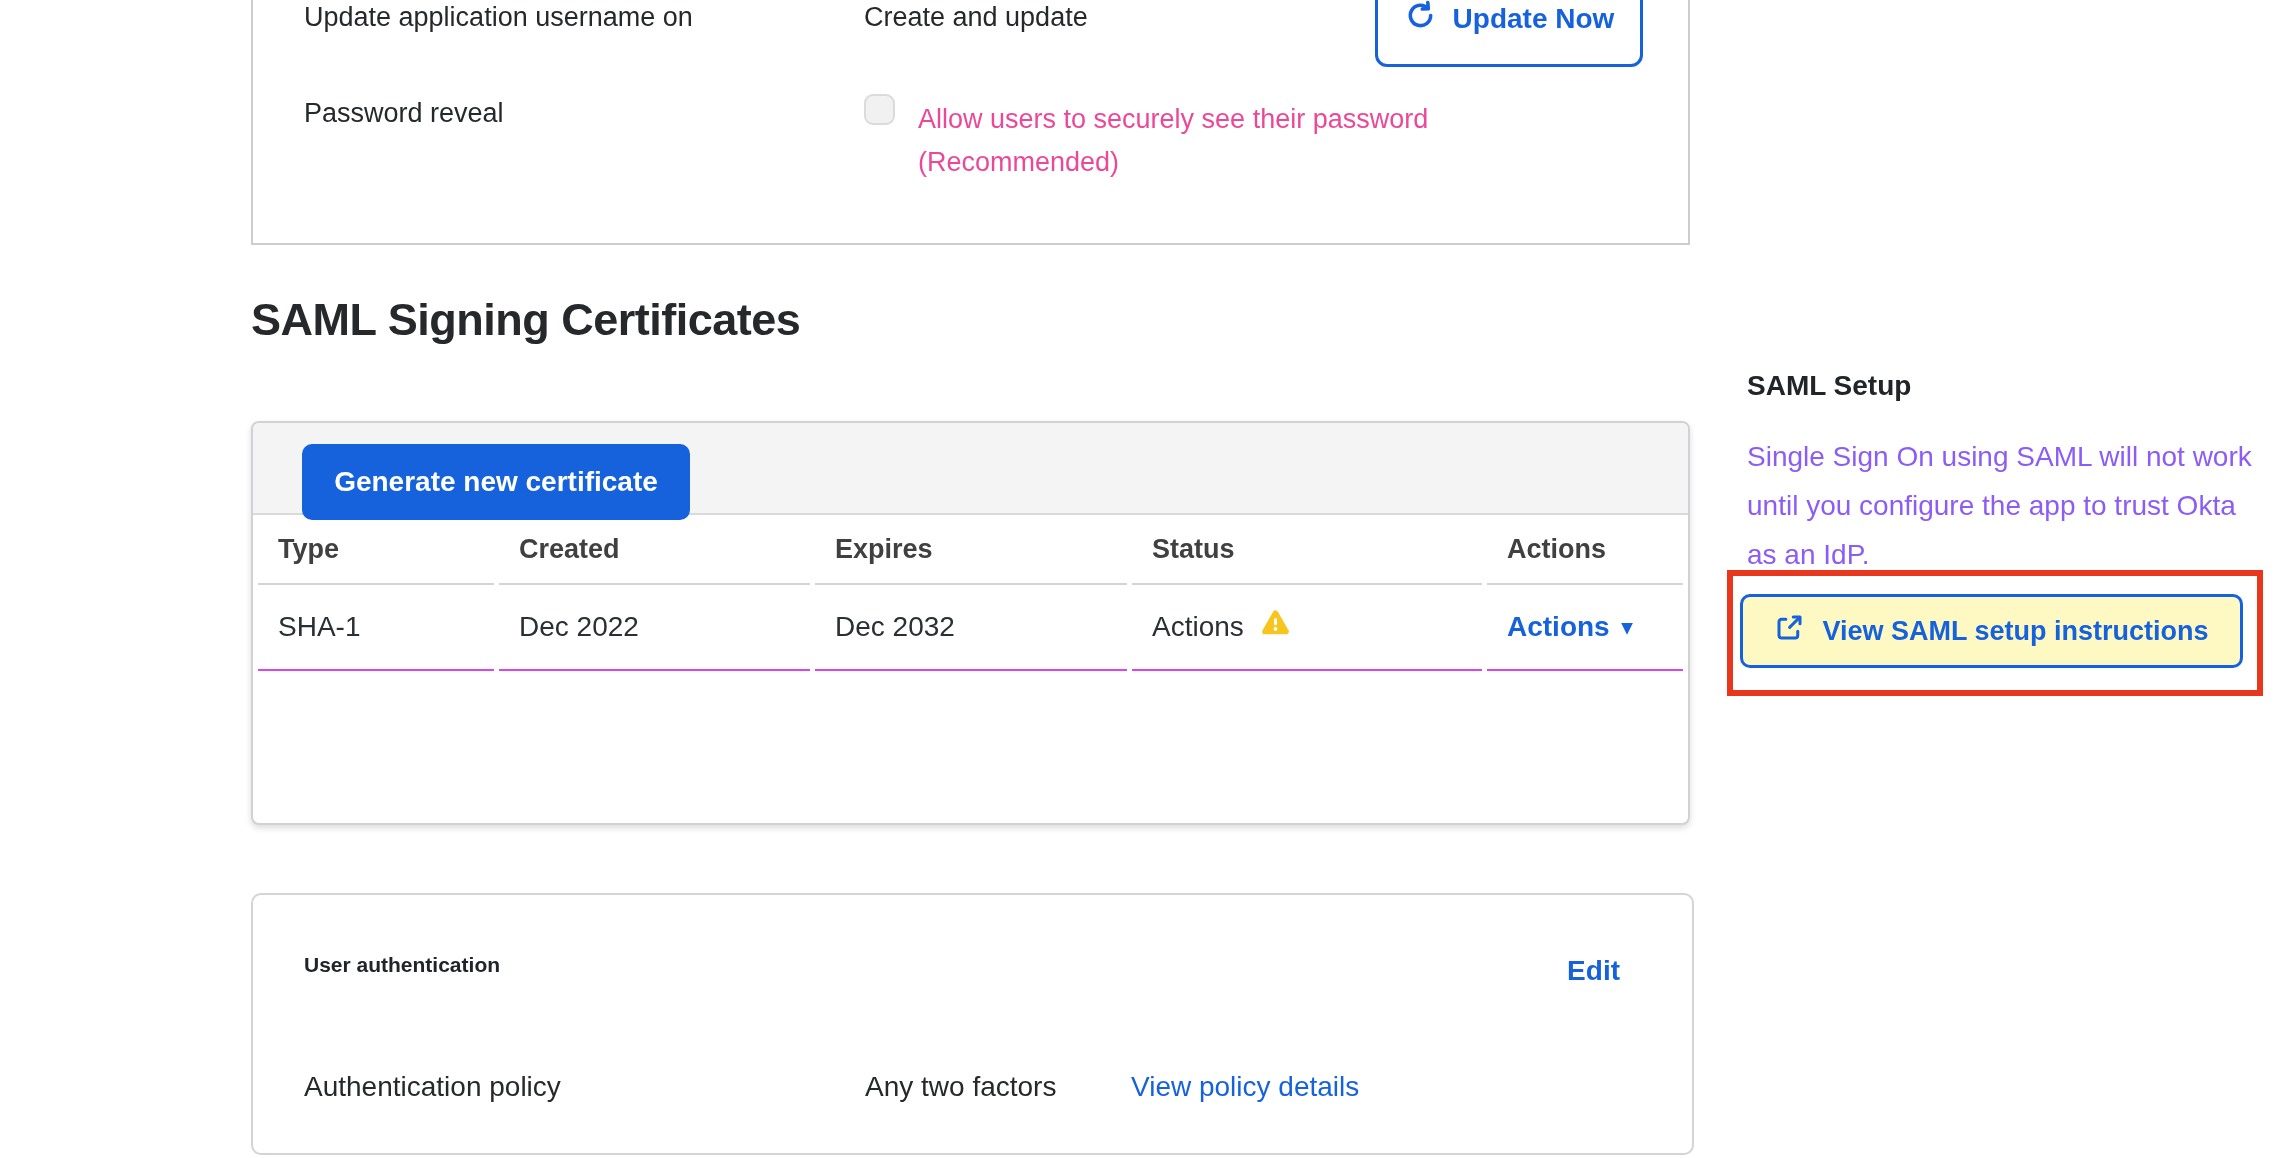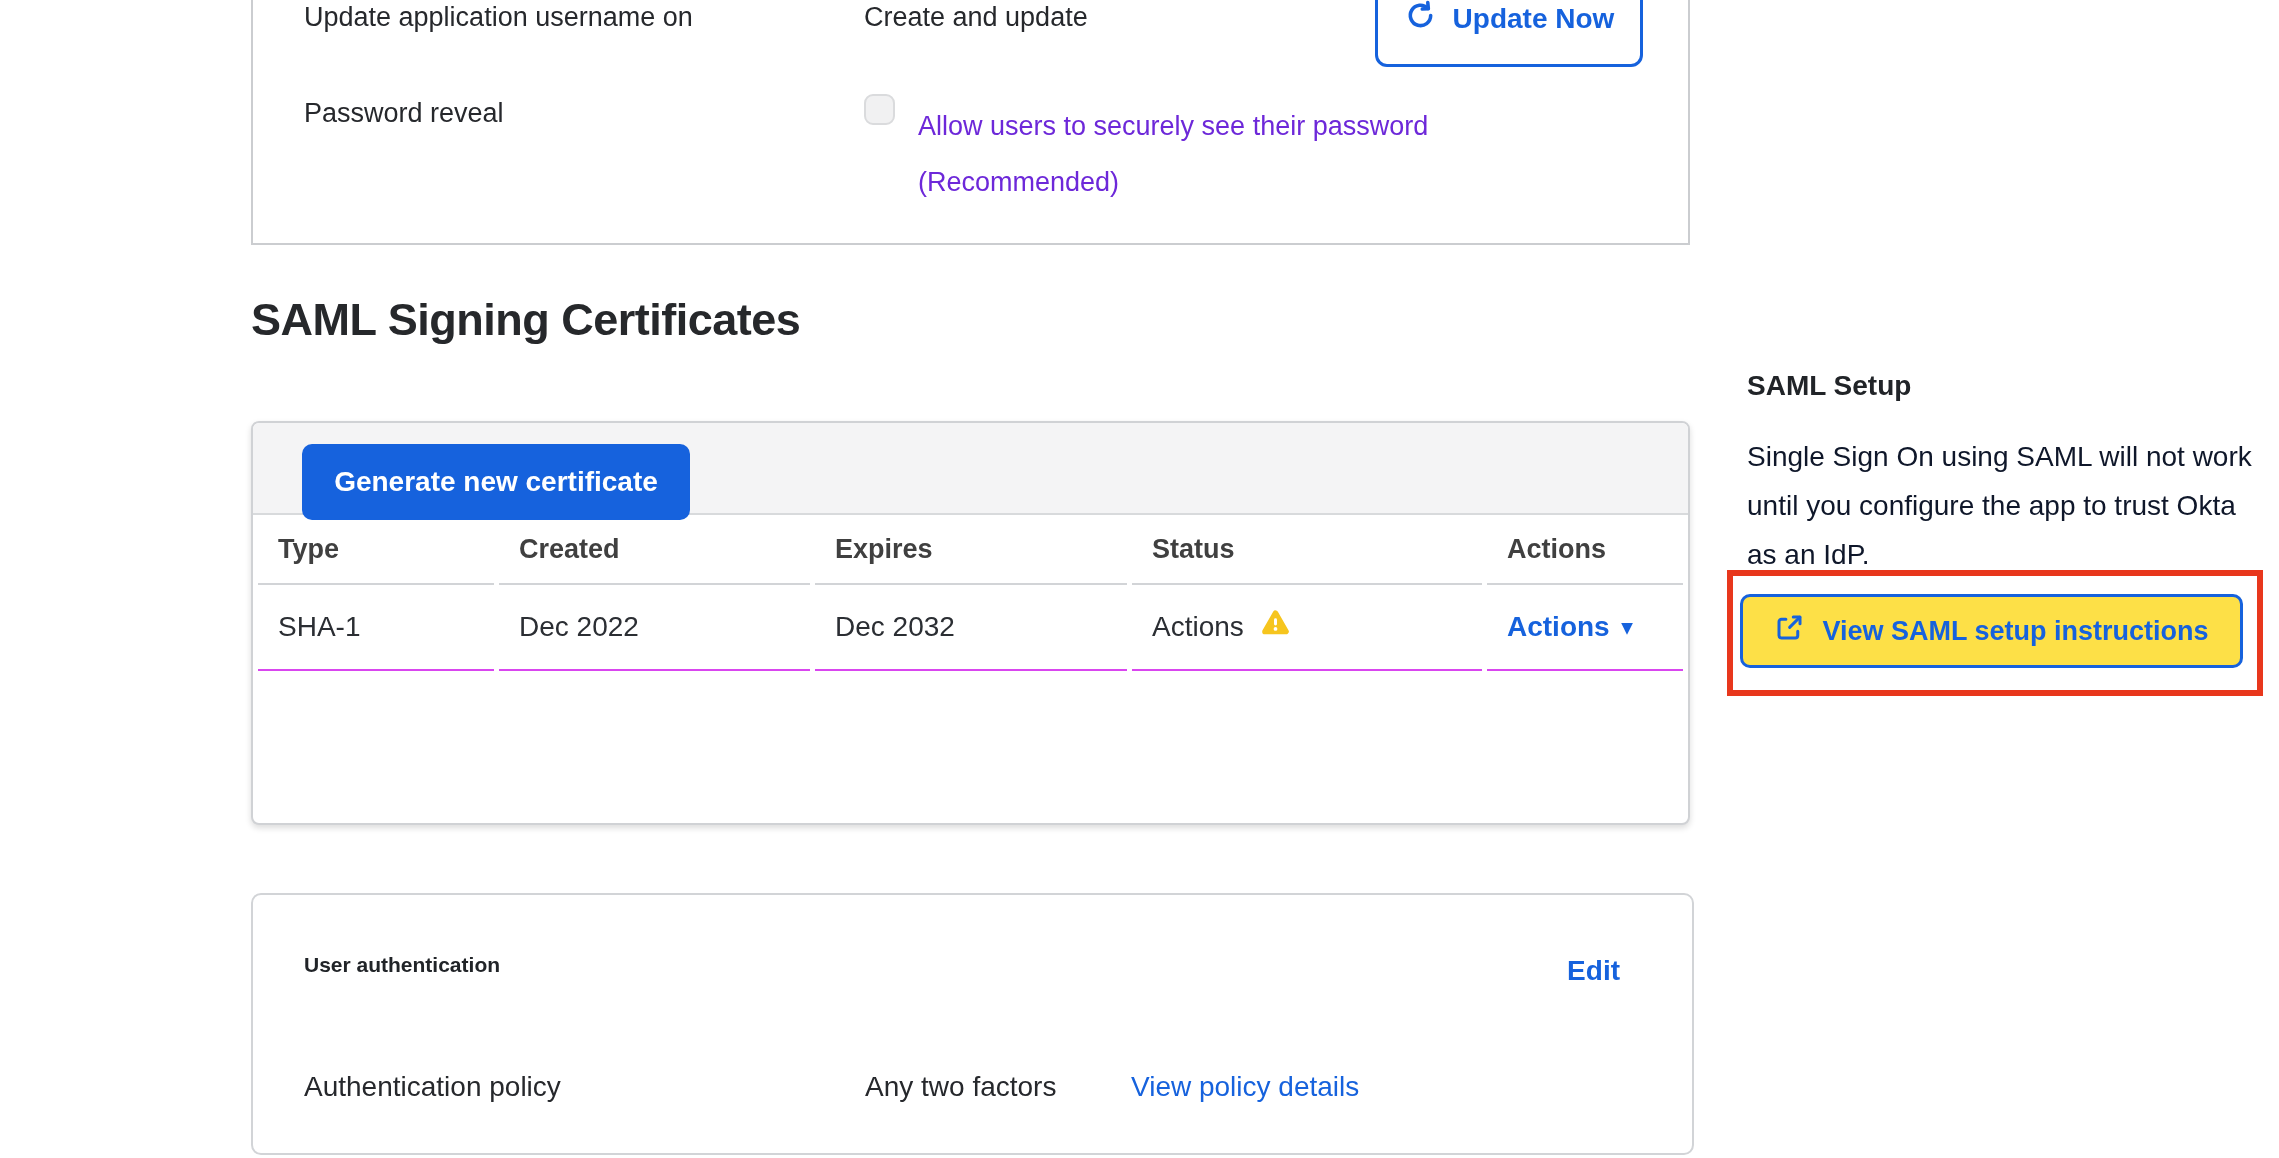--- a/index.html
+++ b/index.html
@@ -25,21 +25,21 @@
     border:3px solid #1662dd; border-radius:12px; background:#fff;
     display:flex; align-items:center; justify-content:center; gap:16px;
     color:#1662dd; font-size:28px; font-weight:bold; cursor:pointer;
   }
   .checkbox {
     position:absolute; left:611px; top:152px; width:31px; height:31px;
     background:#f1f1f2; border:2px solid #dadbdd; border-radius:9px;
   }
   .checkbox-label {
     position:absolute; left:665px; top:156px; width:570px;
-    font-size:27px; line-height:56px; color:#6d28d9;
+    font-size:27px; line-height:43px; color:#ec4899;
   }
 
   
   .page-h1 {
     position:absolute; left:251px; top:294px;
     font-size:45px; font-weight:bold; color:#26282b; letter-spacing:-0.5px;
   }
 
   
   .cert-card {
@@ -77,29 +77,29 @@
   }
   .actions-link .caret { font-size:21px; }
 
   
   .saml-setup-title {
     position:absolute; left:1747px; top:370px;
     font-size:28px; font-weight:bold; color:#212428;
   }
   .saml-setup-desc {
     position:absolute; left:1747px; top:432px; width:505px;
-    font-size:28px; line-height:49px; color:#0f172a;
+    font-size:28px; line-height:49px; color:#8b5cf6;
   }
   .red-annotation {
     position:absolute; left:1727px; top:570px; width:536px; height:126px;
     border:6px solid #e8371c; pointer-events:none;
   }
   .view-saml-btn {
     position:absolute; left:1740px; top:594px; width:503px; height:74px;
-    background:#fde047; border:3px solid #1662dd; border-radius:10px;
+    background:#fef9c3; border:3px solid #1662dd; border-radius:10px;
     display:flex; align-items:center; justify-content:center; gap:18px;
     color:#1662dd; font-size:27px; font-weight:bold; cursor:pointer;
   }
 
   
   .auth-card {
     position:absolute; left:251px; top:893px; width:1443px; height:262px;
     background:#fff; border:2px solid #d2d4d7; border-radius:10px;
   }
   .auth-title {

